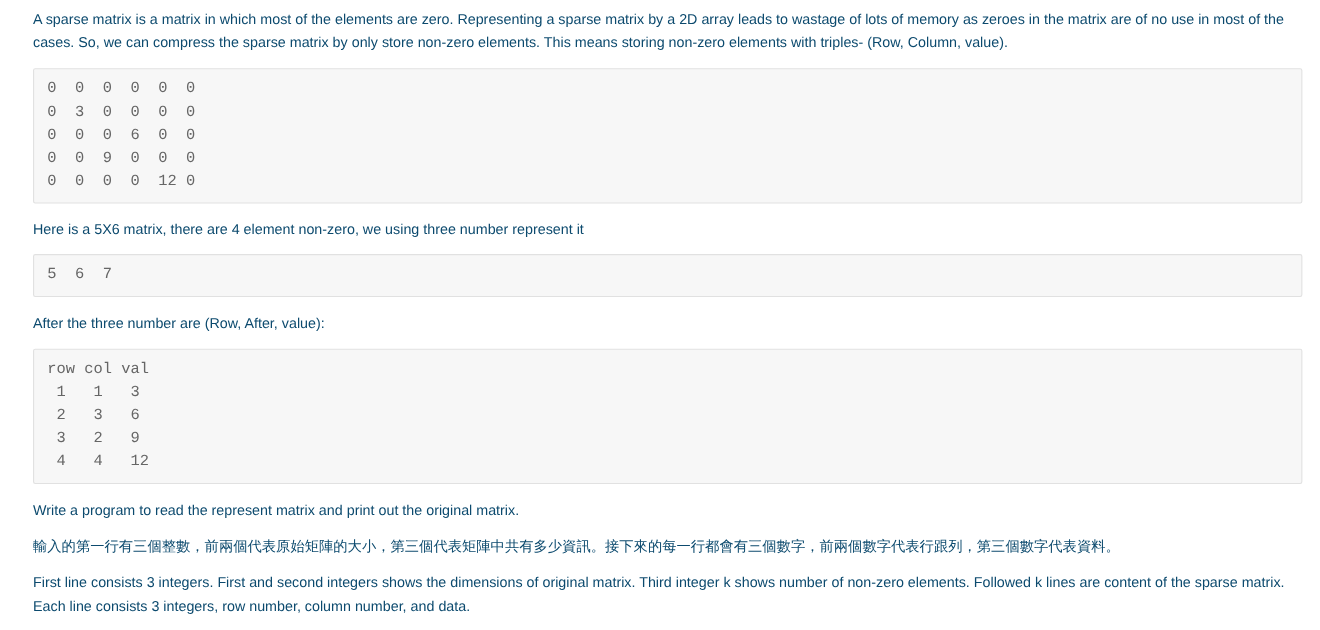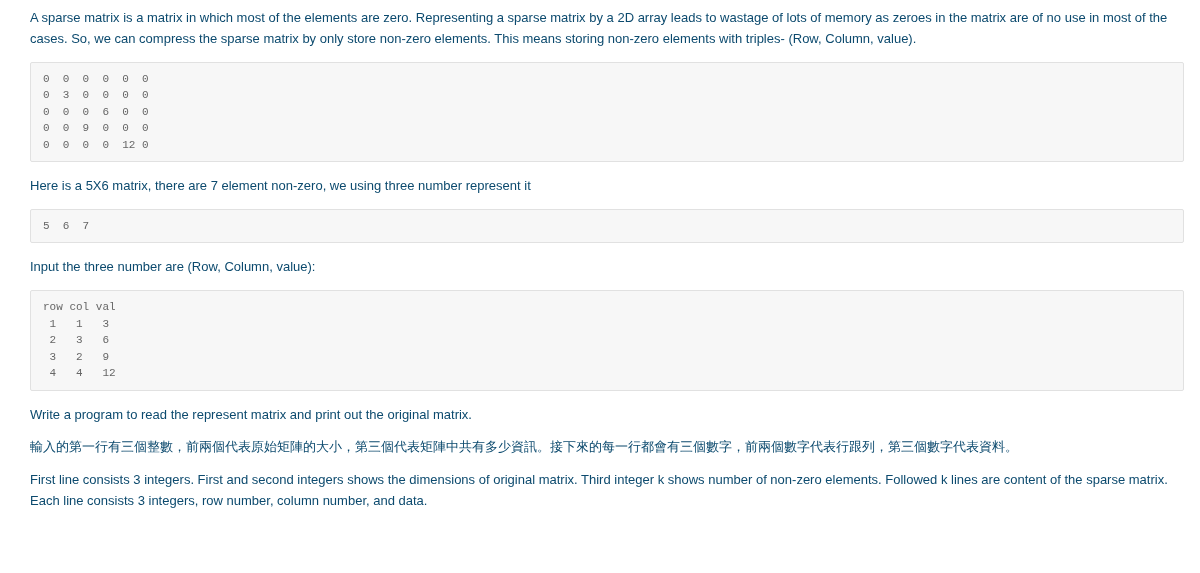--- a/index.html
+++ b/index.html
@@ -21,21 +21,21 @@
     p {
       margin-bottom: 12px;
       color: #0c4a6e;
     }
     pre {
       background: #f7f7f7;
       border: 1px solid #e1e1e1;
       border-radius: 2px;
       padding: 8px 12px;
       font-family: "Courier New", Courier, monospace;
-      font-size: 11px;
+      font-size: 14px;
       color: #666;
       margin-bottom: 14px;
       white-space: pre;
       line-height: 1.5;
     }
     h3 {
       font-size: 15px;
       font-weight: normal;
       color: #2196F3;
       margin-top: 18px;
@@ -48,25 +48,25 @@
 
 <div class="content">
   <p>A sparse matrix is a matrix in which most of the elements are zero. Representing a sparse matrix by a 2D array leads to wastage of lots of memory as zeroes in the matrix are of no use in most of the cases. So, we can compress the sparse matrix by only store non-zero elements. This means storing non-zero elements with triples- (Row, Column, value).</p>
 
   <pre>0  0  0  0  0  0
 0  3  0  0  0  0
 0  0  0  6  0  0
 0  0  9  0  0  0
 0  0  0  0  12 0</pre>
 
-  <p>Here is a 5X6 matrix, there are 7 element non-zero, we using three number represent it</p>
+  <p>Here is a 5X6 matrix, there are 4 element non-zero, we using three number represent it</p>
 
   <pre>5  6  7</pre>
 
-  <p>Input the three number are (Row, Column, value):</p>
+  <p>After the three number are (Row, After, value):</p>
 
   <pre>row col val
  1   1   3
  2   3   6
  3   2   9
  4   4   12</pre>
 
   <p>Write a program to read the represent matrix and print out the original matrix.</p>
 
   <p>輸入的第一行有三個整數，前兩個代表原始矩陣的大小，第三個代表矩陣中共有多少資訊。接下來的每一行都會有三個數字，前兩個數字代表行跟列，第三個數字代表資料。</p>

